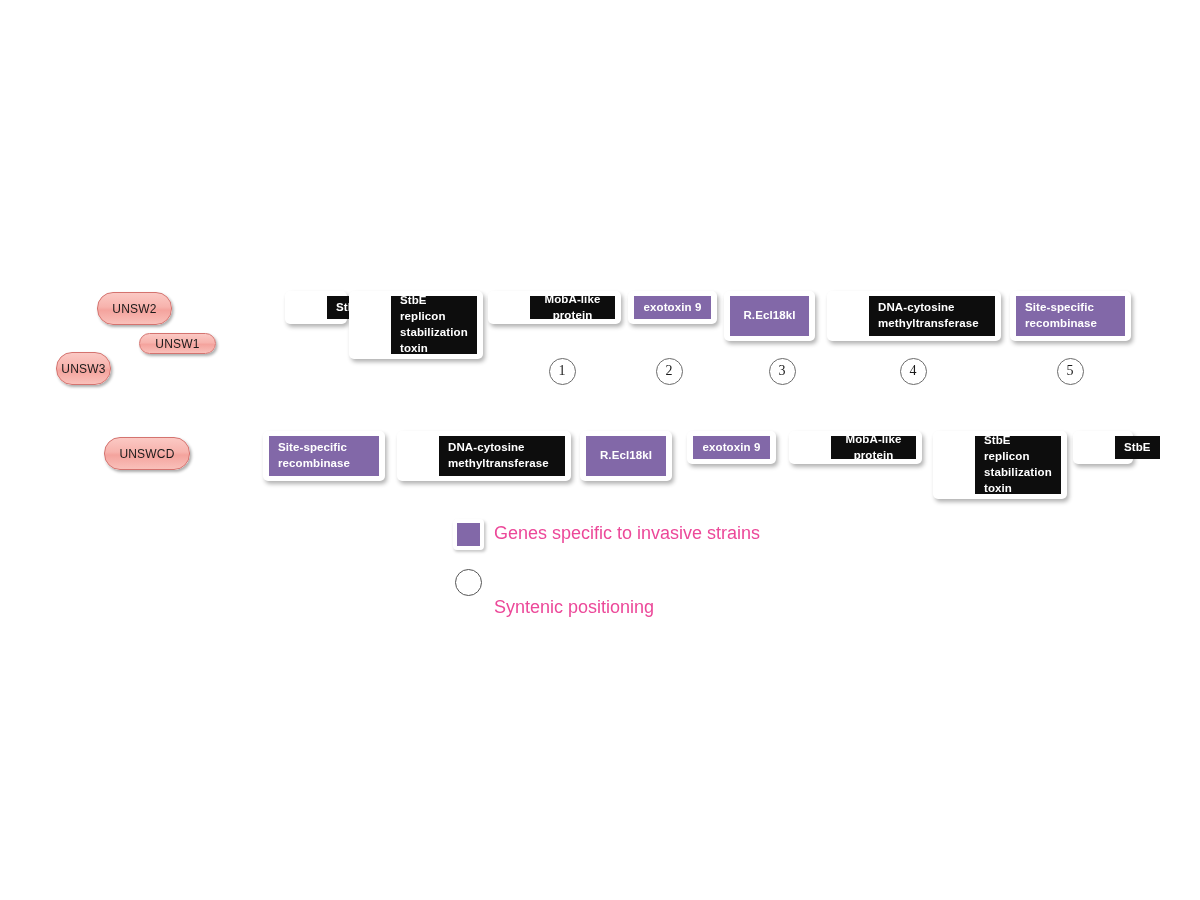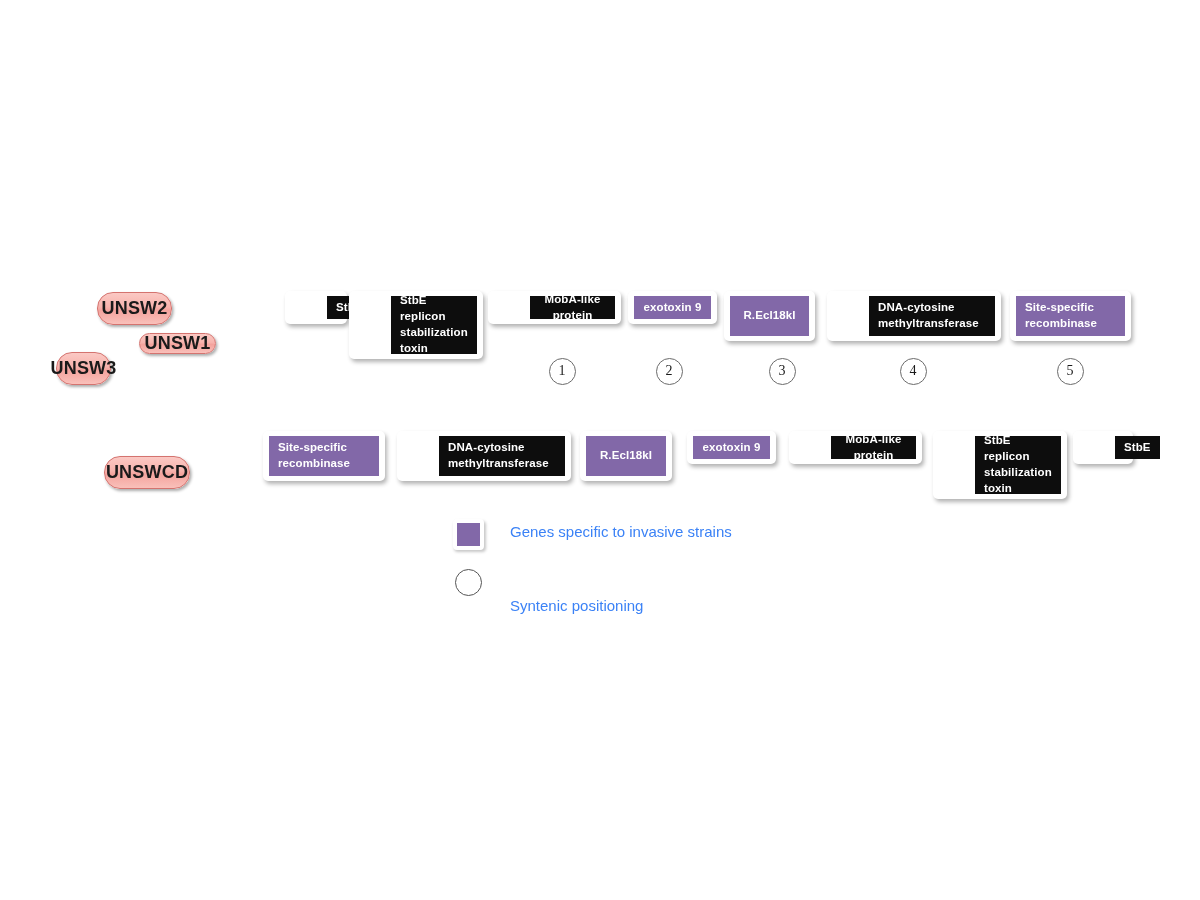--- a/index.html
+++ b/index.html
@@ -32,22 +32,22 @@
   
   .strain {
     border: 1px solid #d4736f;
     border-radius: 16px;
     background: linear-gradient(to bottom, #fbc9c4 0%, #f7b3ad 45%, #f4a39d 55%, #f9c0ba 100%);
     box-shadow: 1.5px 2px 3px rgba(0,0,0,0.33);
     display: flex;
     align-items: center;
     justify-content: center;
     color: #1a1a1a;
-    font-weight: bold;
-    font-size: 18px;
+    font-weight: normal;
+    font-size: 12px;
     letter-spacing: 0.2px;
   }
 
   
   .gene {
     background: #ffffff;
     border-radius: 5px;
     box-shadow: 2px 3px 4px rgba(0,0,0,0.3);
     padding: 5px 6px;
     display: flex;
@@ -111,35 +111,34 @@
   }
   .legend-circle {
     width: 27px;
     height: 27px;
     border: 1.4px solid #555555;
     border-radius: 50%;
     background: #ffffff;
     box-sizing: border-box;
   }
   .legend-text {
-    font-size: 15px;
-    color: #3b82f6;
+    font-size: 18px;
+    color: #ec4899;
     white-space: nowrap;
     font-family: "Liberation Sans", sans-serif;
-    margin-left: 16px;
   }
 </style>
 </head>
 <body>
 
 <div id="canvas">
     <div class="node strain" style="left: 97px; top: 292px; width: 75px; height: 33px;">UNSW2</div>
     <div class="node strain" style="left: 56px; top: 352px; width: 55px; height: 33px;">UNSW3</div>
     <div class="node strain" style="left: 139px; top: 333px; width: 77px; height: 21px;">UNSW1</div>
-    <div class="node strain" style="left: 104px; top: 456px; width: 86px; height: 33px;">UNSWCD</div>
+    <div class="node strain" style="left: 104px; top: 437px; width: 86px; height: 33px;">UNSWCD</div>
     <div class="node gene black center" style="left: 285px; top: 291px; width: 62px; height: 33px;">
       <div class="fill">
         <div class="label">StbE</div>
       </div>
     </div>
     <div class="node gene black" style="left: 349px; top: 291px; width: 134px; height: 68px;">
       <div class="fill">
         <div class="label">StbE replicon
 stabilization
 toxin</div>

